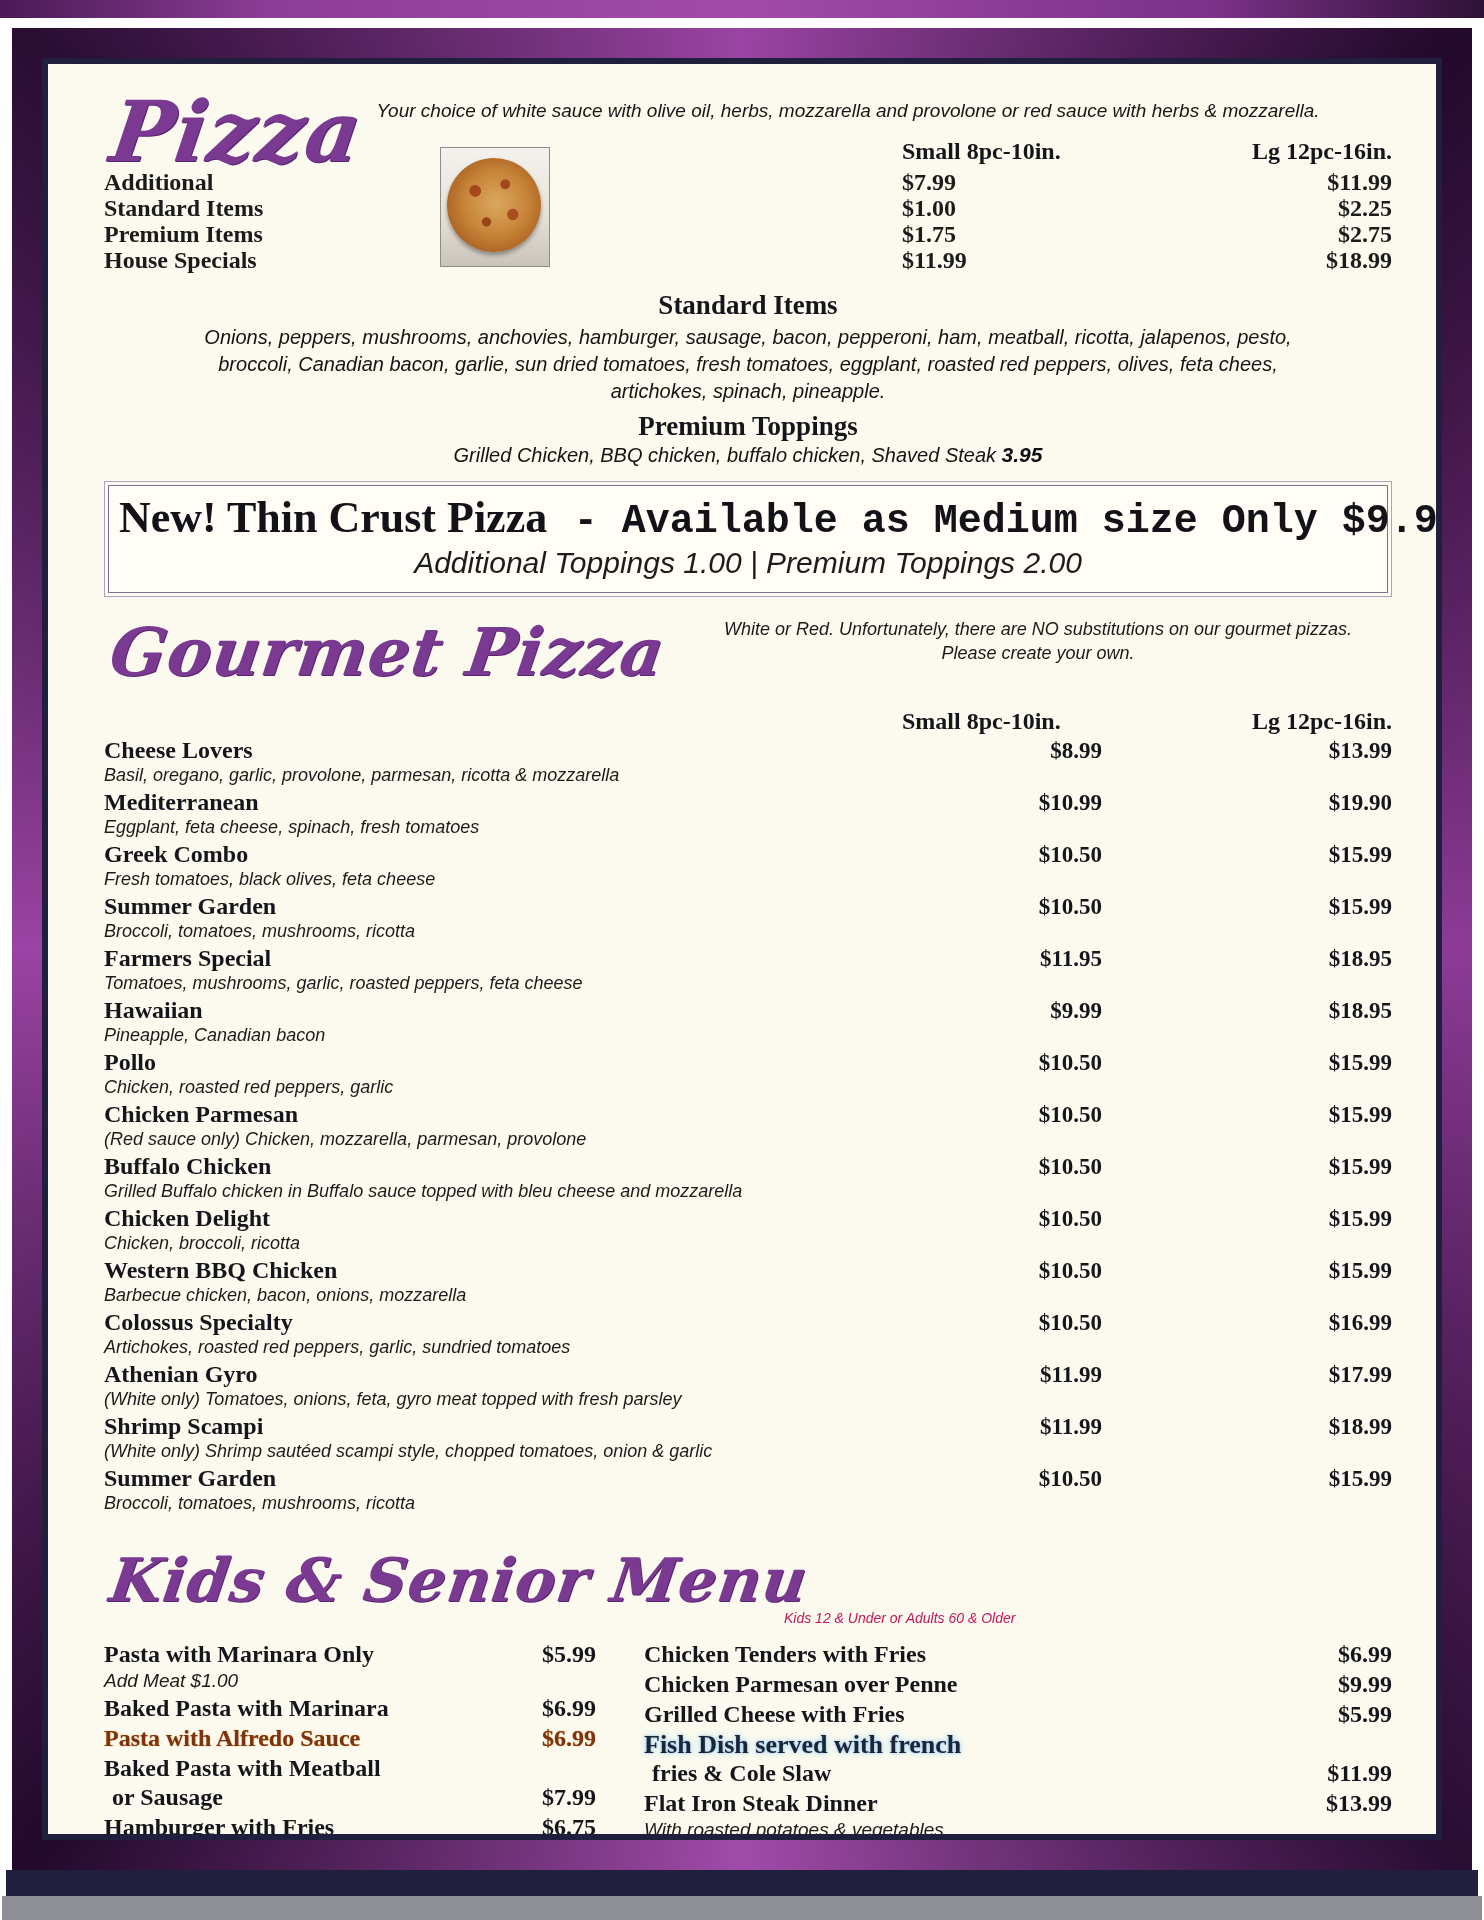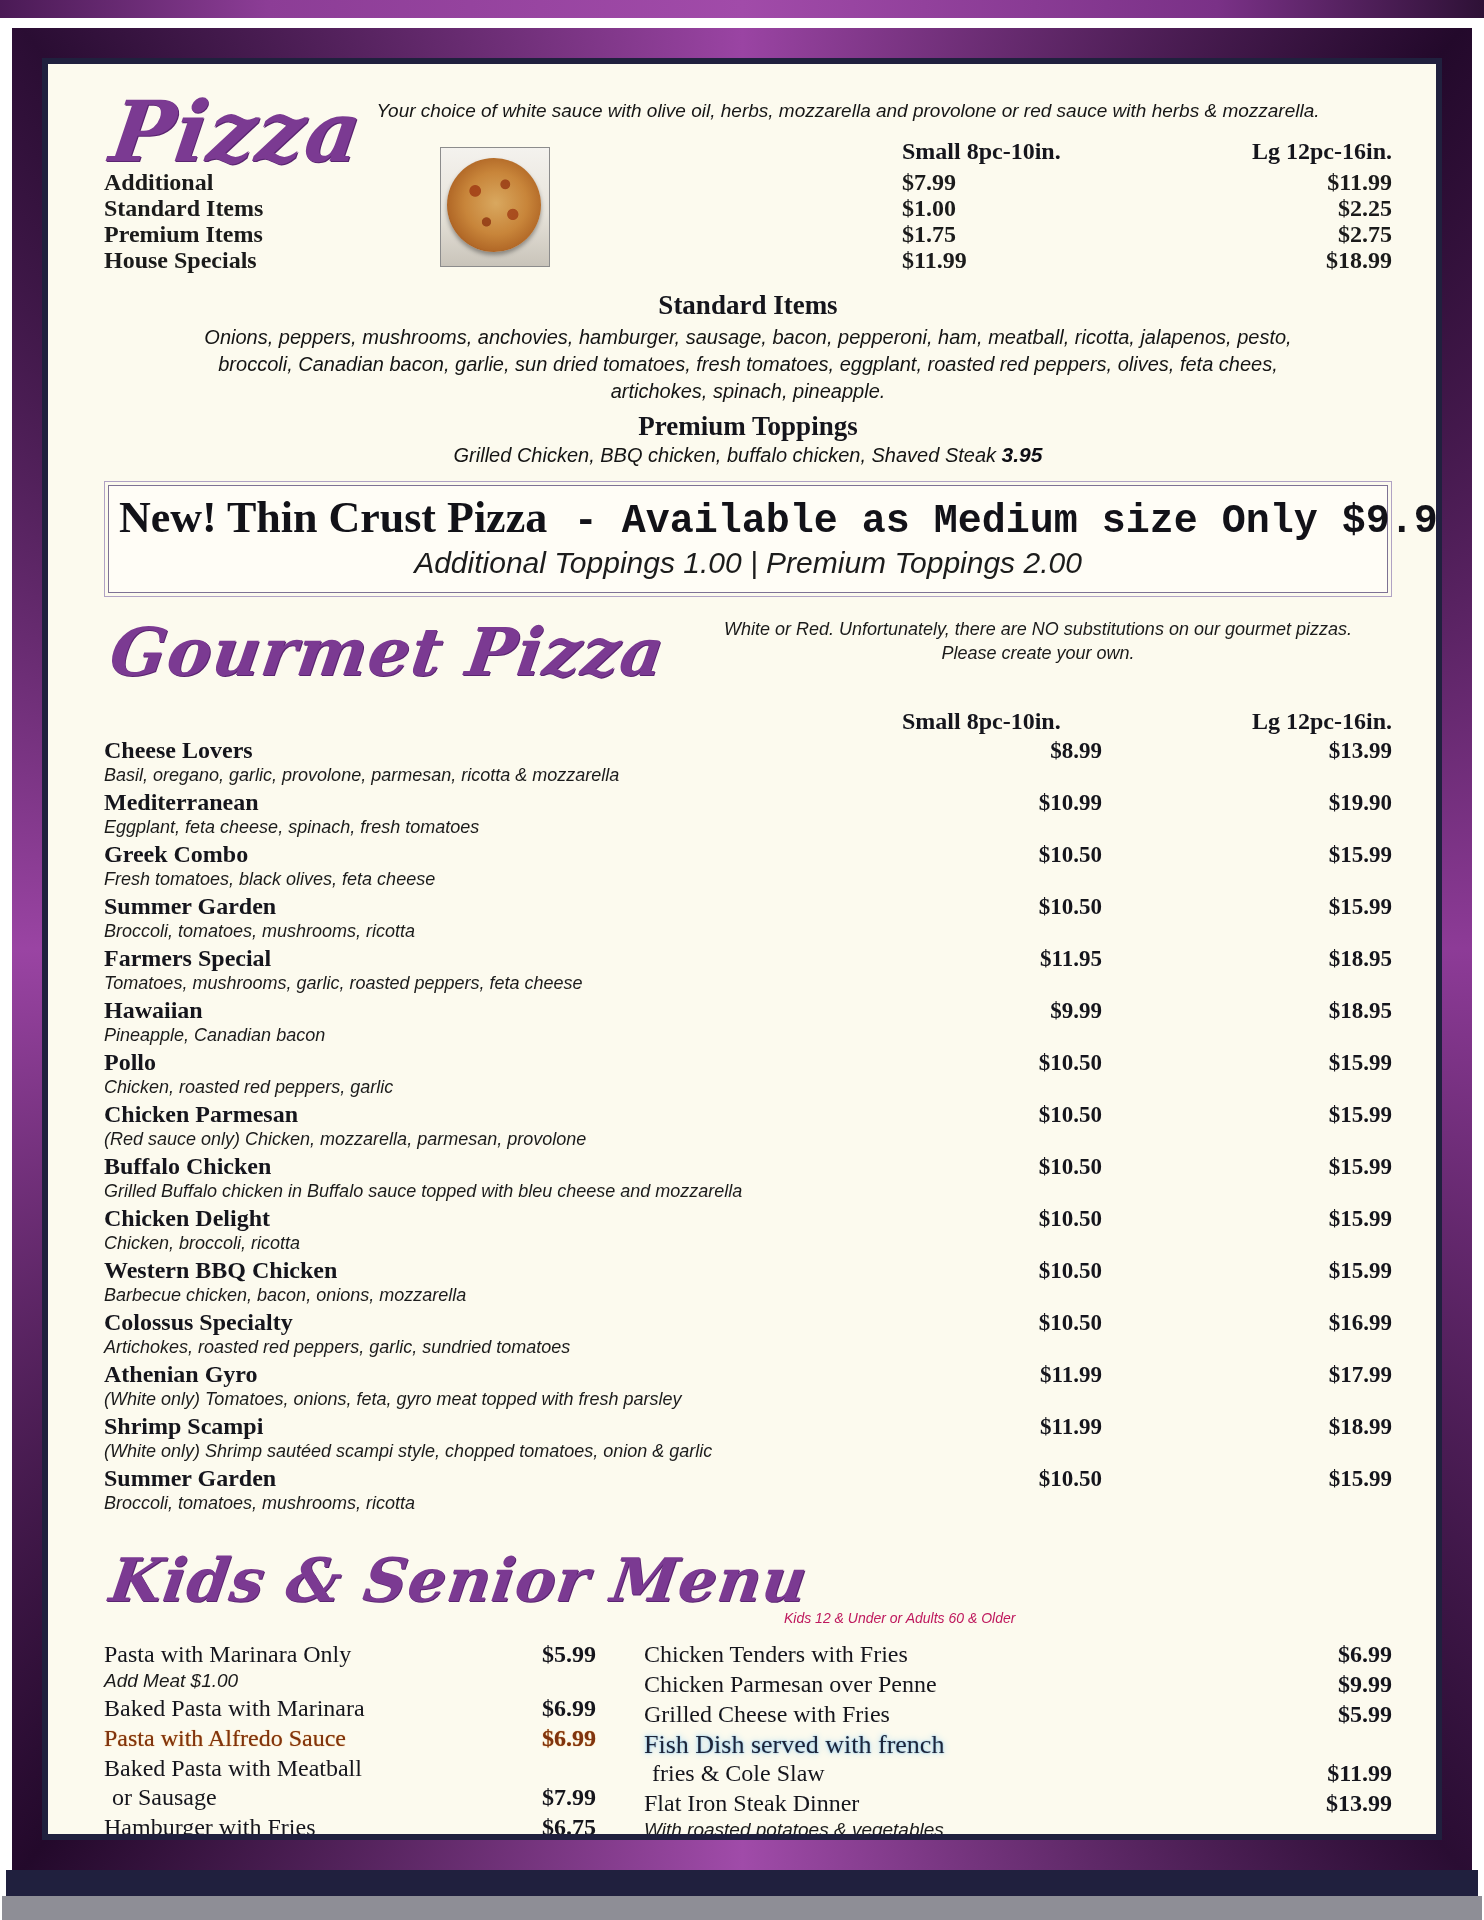--- a/index.html
+++ b/index.html
@@ -85,21 +85,21 @@
 
   
   .kids-head{position:relative;height:86px;margin-top:34px;}
   .script-kids{position:absolute;left:2px;top:0;font-size:60px;line-height:64px;}
   .kids-sub{position:absolute;left:680px;bottom:8px;font-style:italic;font-size:14px;color:#be185d;white-space:nowrap;}
   .kids{display:flex;column-gap:48px;margin-top:6px;}
   .kids-left{width:492px;}
   .kids-right{flex:1;}
   .k-item{margin-bottom:1px;}
   .k-row{display:flex;align-items:baseline;}
-  .k-name{flex:1;font-family:"Liberation Serif",serif;font-weight:400;font-size:24px;line-height:29px;color:#15151c;}
+  .k-name{flex:1;font-family:"Liberation Serif",serif;font-weight:700;font-size:24px;line-height:29px;color:#15151c;}
   .k-price{font-family:"Liberation Serif",serif;font-weight:700;font-size:24px;color:#15151c;}
   .k-desc{font-style:italic;font-size:19px;line-height:24px;color:#1b1b1b;}
   .style-red .k-row:first-child .k-name,
   .style-red .k-row:first-child .k-price{color:#7e3310;text-shadow:0 0 1px #d98a2b;}
   .style-blue .k-row:first-child .k-name{color:#1d2438;font-size:26px;text-shadow:0 0 7px #9fd4f2,0 0 2px #6fb6e8;}
 </style>
 </head>
 <body>
 
 <div class="top-strip"></div>

